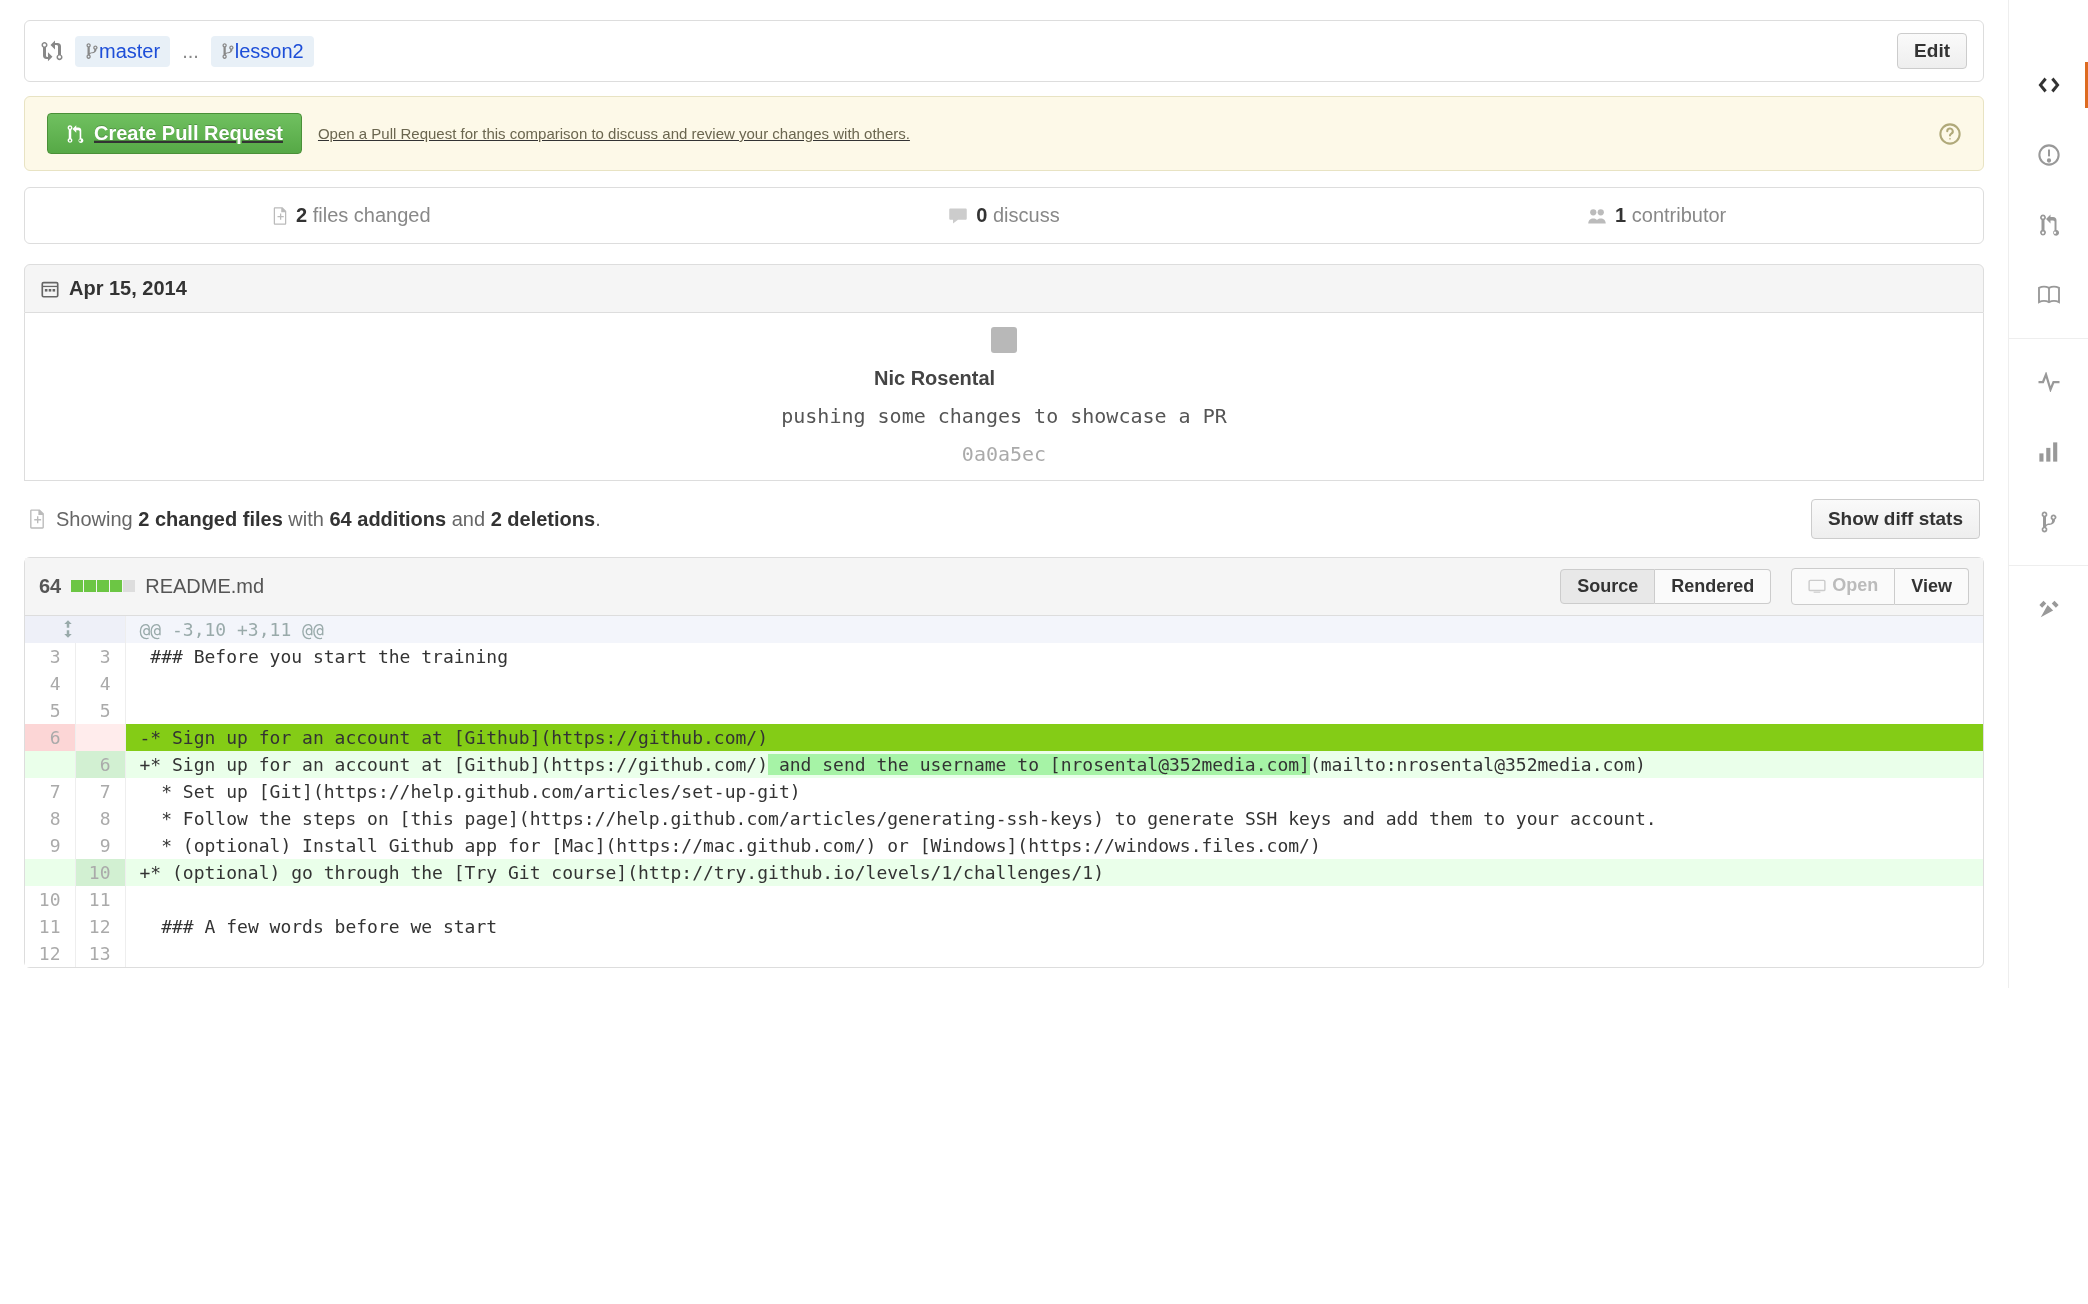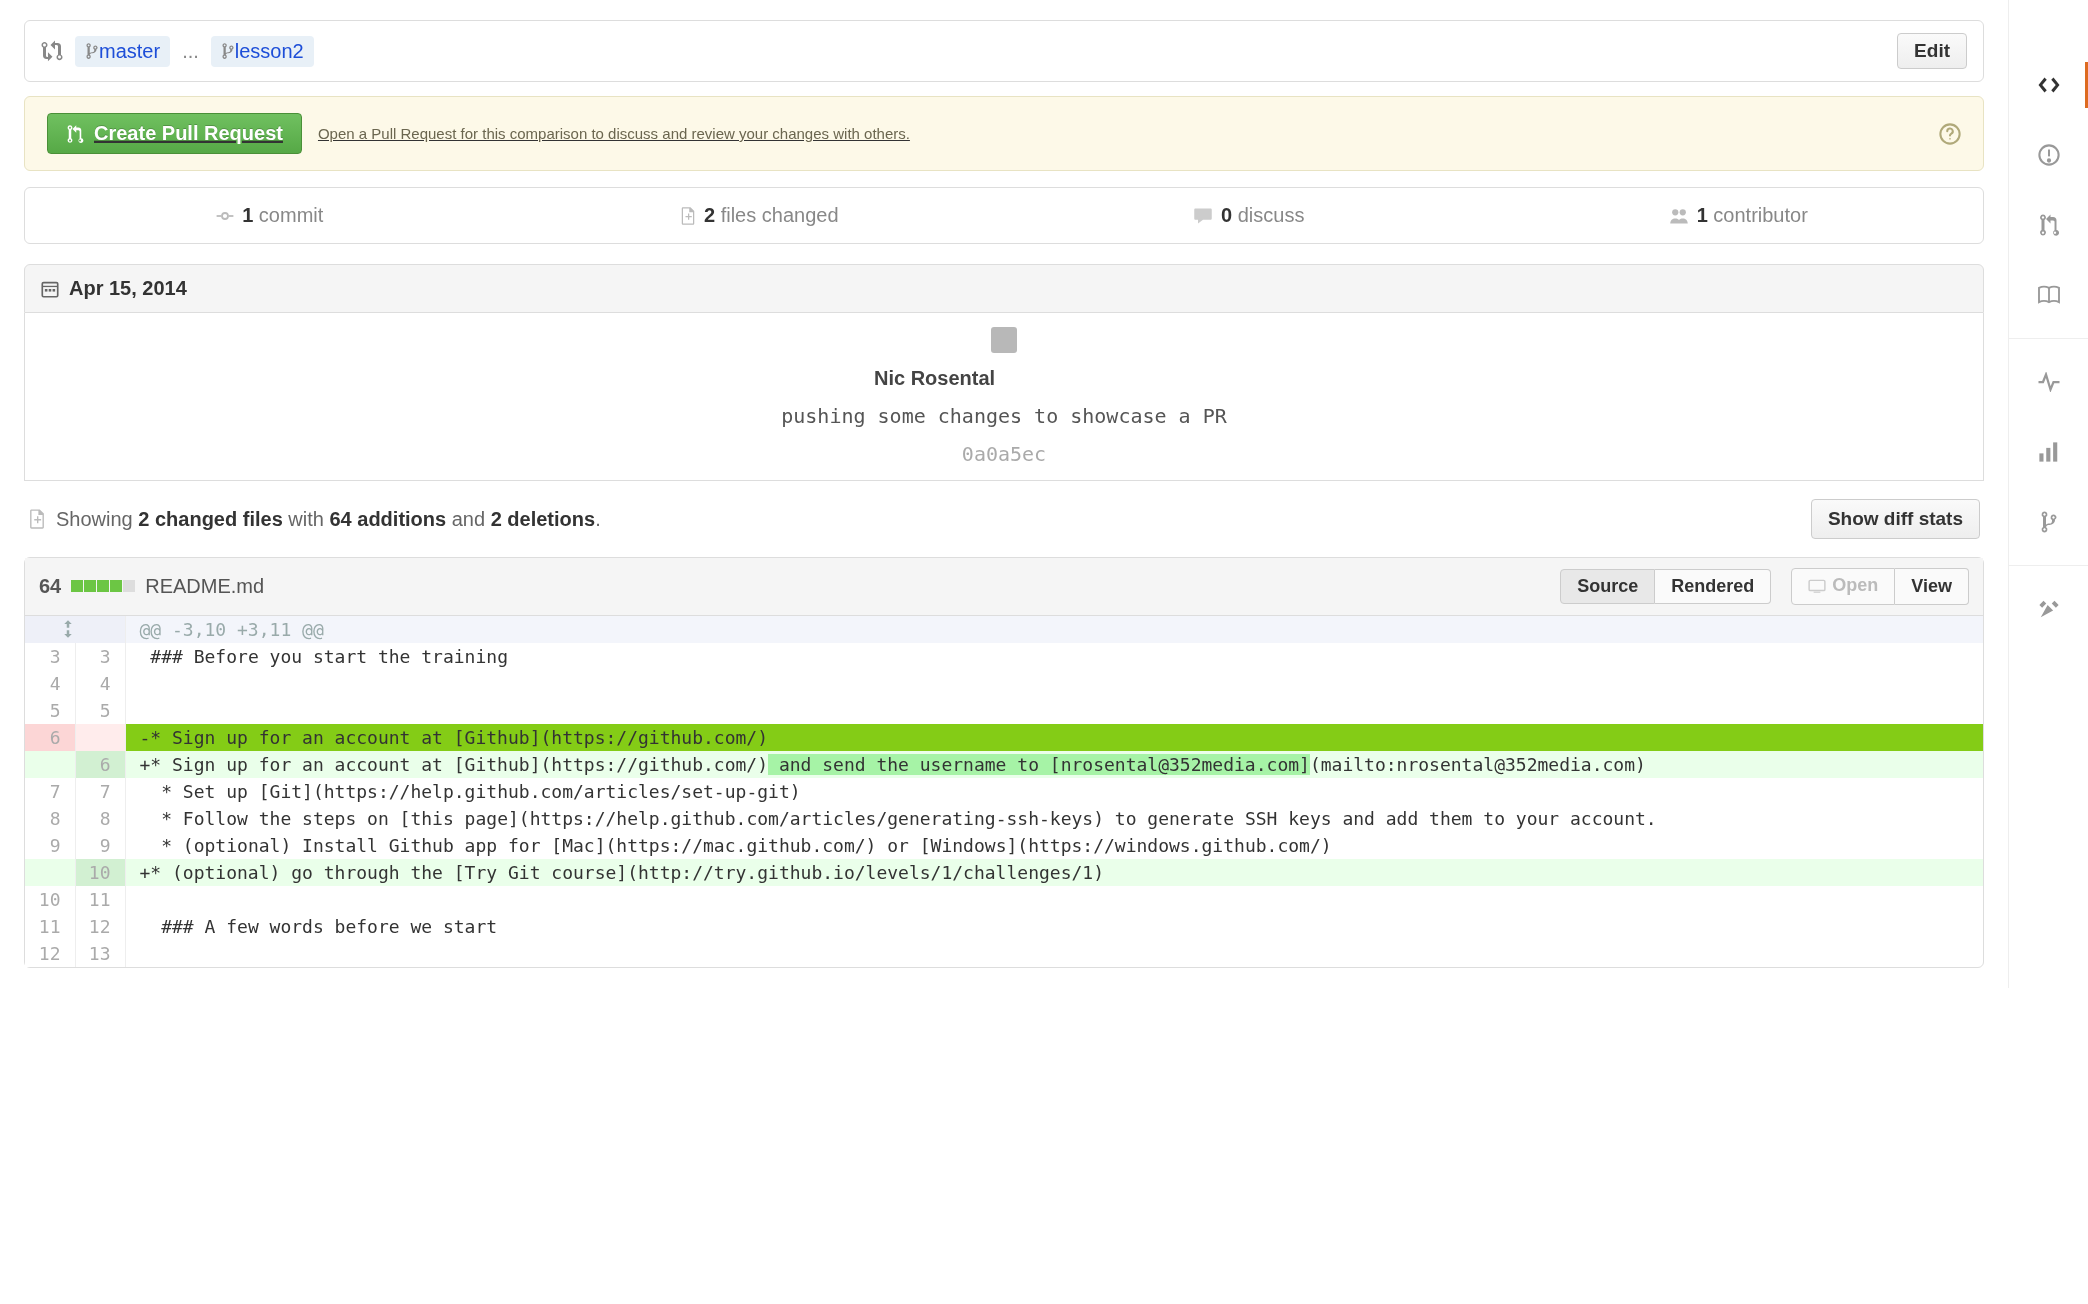--- a/index.html
+++ b/index.html
@@ -111,28 +111,20 @@
     <span class="help-icon">
       <svg width="22" height="22" viewBox="0 0 16 16" fill="none" stroke="currentColor" stroke-width="1.5">
           <circle cx="8" cy="8" r="7"></circle>
           <path d="M6 6a2 2 0 1 1 3 1.7c-.6.4-1 .8-1 1.3" stroke-linecap="round"></path>
           <circle cx="8" cy="11.5" r=".6" fill="currentColor" stroke="none"></circle>
         </svg>
     </span>
   </div>
 
   <div class="stats-bar">
-    <div class="stats-item">
-      <svg width="18" height="12" viewBox="0 0 14 10" fill="#bbb">
-          <circle cx="7" cy="5" r="2.5" fill="none" stroke="#bbb" stroke-width="1.5"></circle>
-          <line x1="0" y1="5" x2="4" y2="5" stroke="#bbb" stroke-width="1.5"></line>
-          <line x1="10" y1="5" x2="14" y2="5" stroke="#bbb" stroke-width="1.5"></line>
-        </svg>
-      <span><b>1</b><span> commit</span></span>
-    </div>
     <div class="stats-item">
       <svg width="16" height="20" viewBox="0 0 12 16" fill="#bbb">
           <path d="M8 1H2C1.4 1 1 1.4 1 2v12c0 .6.4 1 1 1h8c.6 0 1-.4 1-1V4L8 1zM10 14H2V2h5v3h3v9z"></path>
           <path d="M6 6v2H4v1h2v2h1V9h2V8H7V6H6z"></path>
         </svg>
       <span><b>2</b><span> files changed</span></span>
     </div>
     <div class="stats-item">
       <svg width="20" height="18" viewBox="0 0 16 14" fill="#ccc">
           <path d="M2 1h12c.6 0 1 .4 1 1v7c0 .6-.4 1-1 1H8l-4 3v-3H2c-.6 0-1-.4-1-1V2c0-.6.4-1 1-1z"></path>
@@ -249,21 +241,21 @@
             <td class="code">  * Set up [Git](https://help.github.com/articles/set-up-git)</td>
           </tr>
           <tr>
             <td class="ln ln-old">8</td>
             <td class="ln ln2 ln-new">8</td>
             <td class="code">  * Follow the steps on [this page](https://help.github.com/articles/generating-ssh-keys) to generate SSH keys and add them to your account.</td>
           </tr>
           <tr>
             <td class="ln ln-old">9</td>
             <td class="ln ln2 ln-new">9</td>
-            <td class="code">  * (optional) Install Github app for [Mac](https://mac.github.com/) or [Windows](https://windows.github.com/)</td>
+            <td class="code">  * (optional) Install Github app for [Mac](https://mac.github.com/) or [Windows](https://windows.files.com/)</td>
           </tr>
           <tr class="add">
             <td class="ln ln-old"></td>
             <td class="ln ln2 ln-new">10</td>
             <td class="code">+* (optional) go through the [Try Git course](http://try.github.io/levels/1/challenges/1)</td>
           </tr>
           <tr>
             <td class="ln ln-old">10</td>
             <td class="ln ln2 ln-new">11</td>
             <td class="code"> </td>

